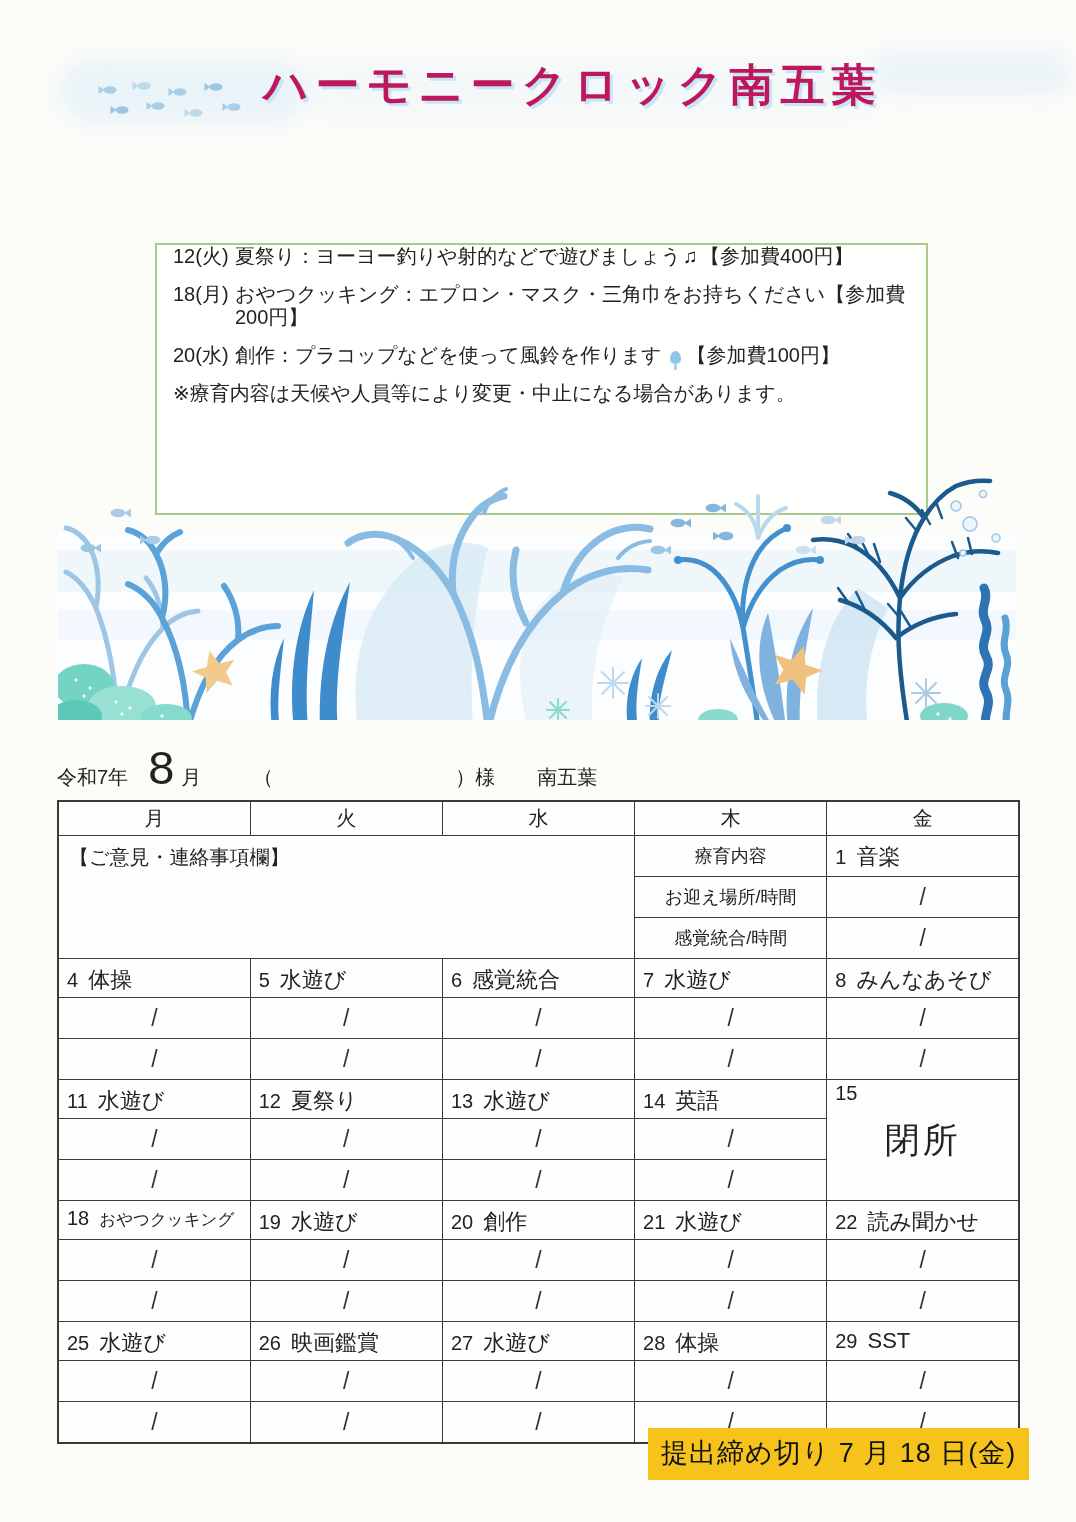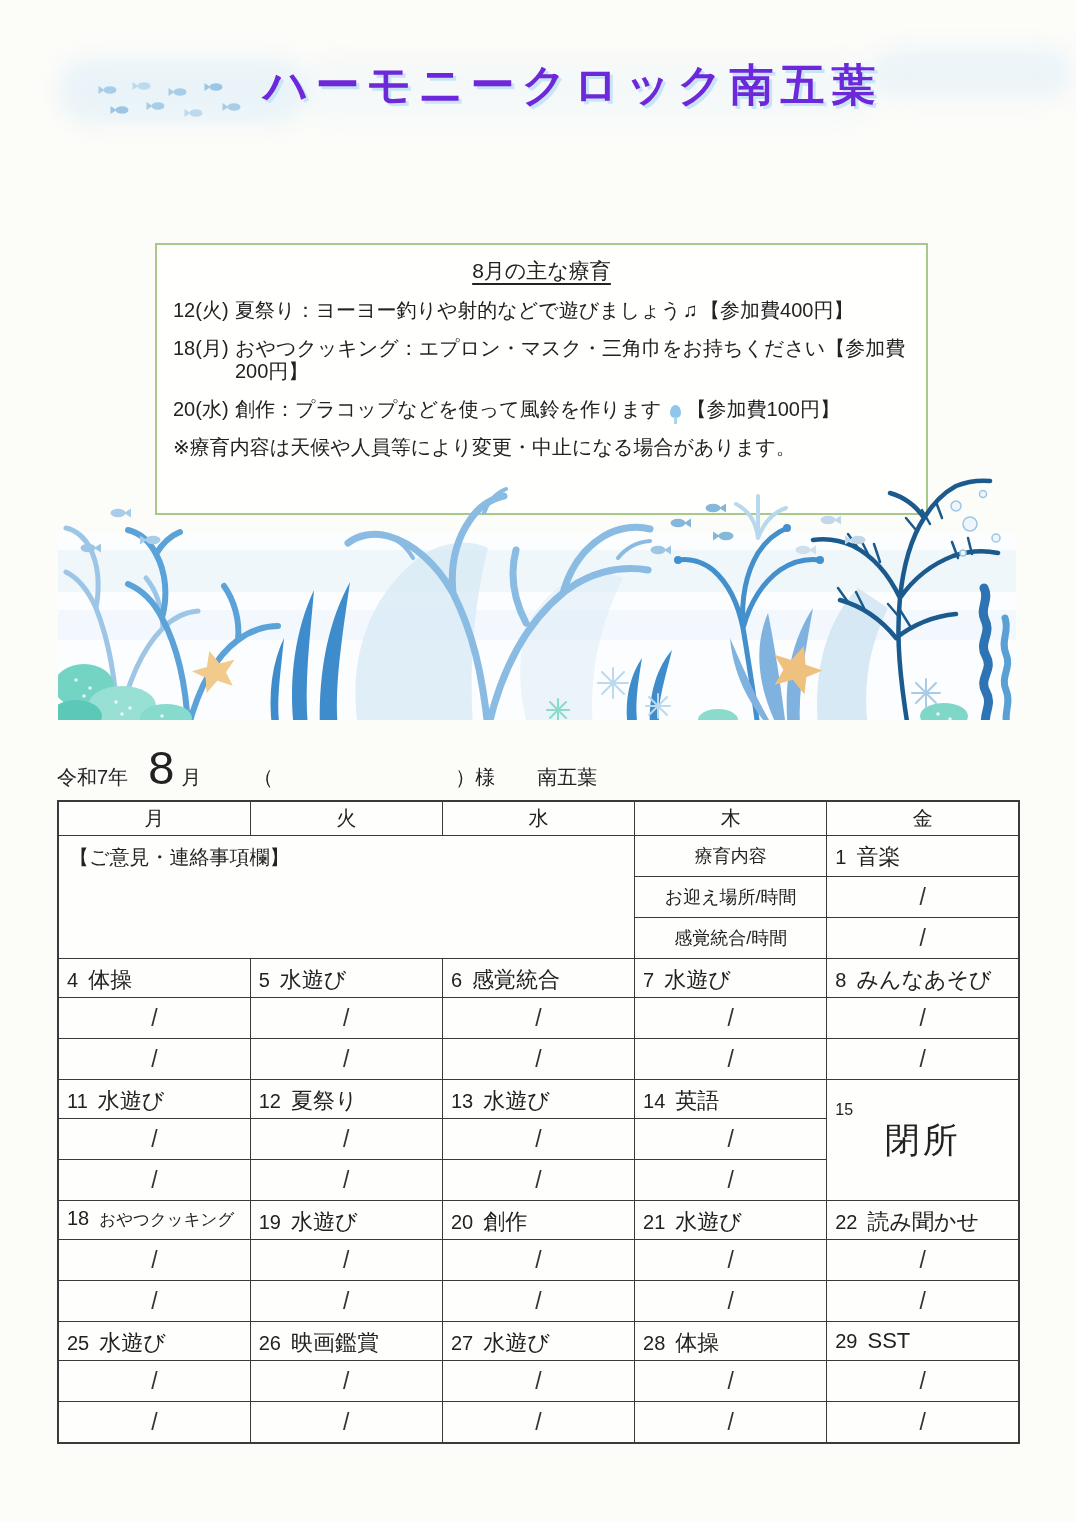--- a/index.html
+++ b/index.html
@@ -15,21 +15,21 @@
   }
   
   .wash{position:absolute;background:#dcedf7;filter:blur(10px);border-radius:40px;}
   .wash1{left:58px;top:58px;width:250px;height:66px;opacity:.55;}
   .wash2{left:872px;top:48px;width:200px;height:50px;opacity:.5;}
   .wash3{left:300px;top:58px;width:580px;height:62px;opacity:.22;}
 
   .page-title{
     position:absolute;left:0;top:56px;width:100%;margin:0;
     text-align:center;font-size:44px;font-weight:bold;
-    letter-spacing:7px;color:#6d28d9;
+    letter-spacing:7px;color:#be185d;
     text-shadow:3px 3px 0 #c9e5f5;
     padding-left:70px;box-sizing:border-box;
   }
   .title-fish{position:absolute;left:92px;top:80px;}
 
   .intro{
     position:absolute;left:85px;top:134px;width:922px;
     margin:0;font-size:21px;line-height:37px;color:#2b2b2b;
     text-align:justify;
   }
@@ -91,21 +91,21 @@
   .calendar th,.calendar td{border:1px solid #3a3a3a;}
   .calendar th{height:31px;font-weight:normal;font-size:20px;text-align:center;}
   .feedback-cell{vertical-align:top;text-align:left;padding:8px 10px;font-size:20px;}
   .legend-cell{text-align:center;font-size:18px;height:38px;}
   .day-cell{text-align:left;vertical-align:top;padding:6px 0 0 8px;height:32px;overflow:hidden;white-space:nowrap;}
   .day-date{font-size:20px;margin-right:10px;}
   .day-activity{font-size:22px;}
   .day-activity.small{font-size:16.5px;}
   .slash-cell{text-align:center;font-size:23px;height:38px;color:#333;}
   .closed-cell{position:relative;text-align:center;vertical-align:middle;}
-  .closed-date{position:absolute;top:21px;left:8px;font-size:16px;}
+  .closed-date{position:absolute;top:2px;left:8px;font-size:20px;}
   .closed-label{font-size:35px;letter-spacing:3px;}
 
   .deadline{
     position:absolute;left:648px;top:1428px;
     background:#f6c31c;color:#111;
     font-size:27px;padding:7px 13px 9px 13px;letter-spacing:1px;
   }
 </style>
 </head>
 <body>
@@ -130,21 +130,20 @@
     <use href="#fishA" transform="translate(30,30)" fill="#9cc6e4"></use>
     <use href="#fishA" transform="translate(66,26)" fill="#a7cde8"></use>
     <use href="#fishA" transform="translate(104,33)" fill="#bdd9ec"></use>
     <use href="#fishA" transform="translate(142,27)" fill="#a7cde8"></use>
   </svg>
 
   <h1 class="page-title">ハーモニークロック南五葉</h1>
 
 
   <div class="activities-box">
-    <div class="box-title">8月の主な療育</div>
     <div class="act-list" id="activities-list">
         <div class="act-item">
           <span class="act-date">12(火)</span>
           <span class="act-body"><span>夏祭り：ヨーヨー釣りや射的などで遊びましょう</span><span class="item-icon music-note-icon"></span><span>【参加費400円】</span></span>
         </div>
         <div class="act-item">
           <span class="act-date">18(月)</span>
           <span class="act-body"><span>おやつクッキング：エプロン・マスク・三角巾をお持ちください</span><span>【参加費200円】</span></span>
         </div>
         <div class="act-item">
@@ -398,14 +397,15 @@
         <tr>
           <td class="slash-cell">/</td>
           <td class="slash-cell">/</td>
           <td class="slash-cell">/</td>
           <td class="slash-cell">/</td>
           <td class="slash-cell">/</td>
         </tr>
       </tbody>
   </table>
 
+  <div class="deadline">提出締め切り 7 月 18 日(金)</div>
 
 </div>
 
 </body></html>

